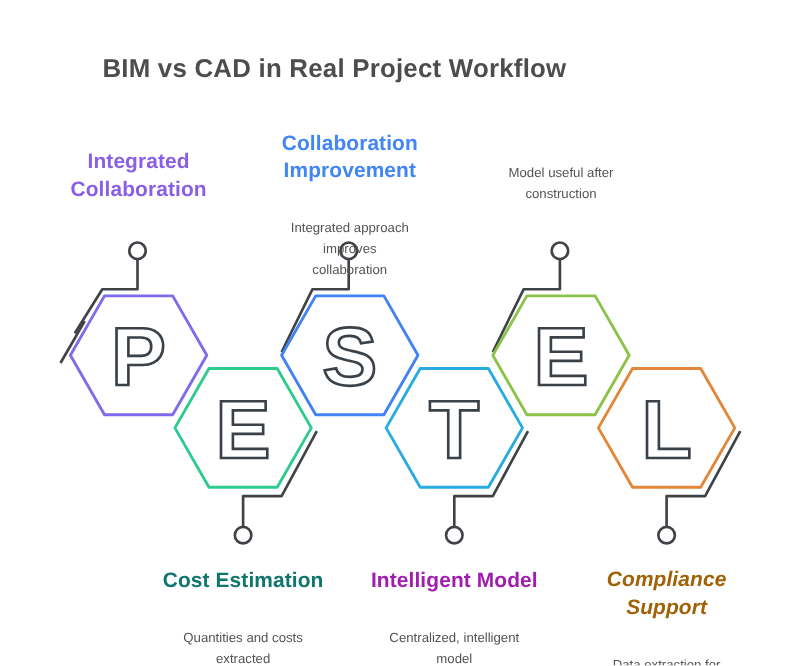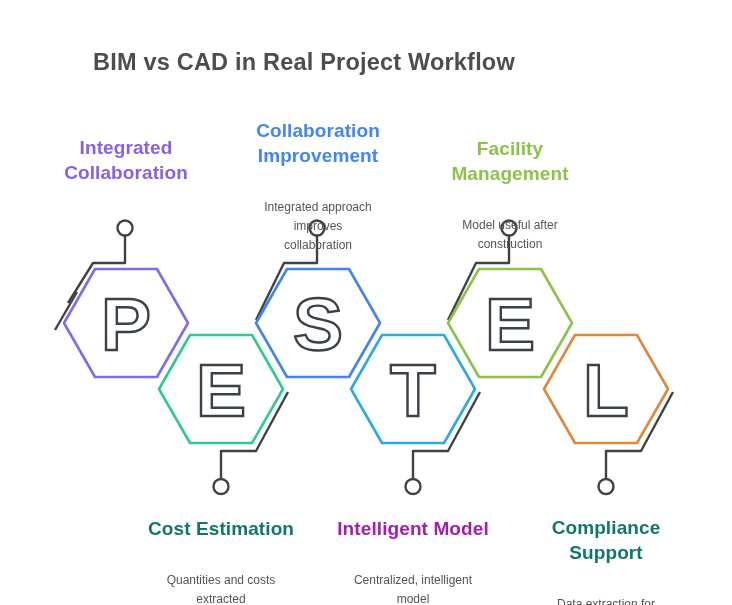--- a/index.html
+++ b/index.html
@@ -85,25 +85,23 @@
     <span class="desc">Integrated approach
 improves
 collaboration</span>
   </div>
   <div class="lbl" id="lbl-3">
     <span class="heading" style="color: #a21caf;">Intelligent Model</span>
     <span class="desc">Centralized, intelligent
 model</span>
   </div>
   <div class="lbl" id="lbl-4">
-    <span class="heading" style="color: rgb(139, 195, 74);">Facility
-Management</span>
     <span class="desc">Model useful after
 construction</span>
   </div>
   <div class="lbl" id="lbl-5">
-    <span class="heading" style="color: #0f766e;">Compliance
+    <span class="heading" style="color: #a16207; font-style: italic;">Compliance
 Support</span>
     <span class="desc">Data extraction for
 compliance</span>
   </div>
 
 </div>
 
 </body></html>

